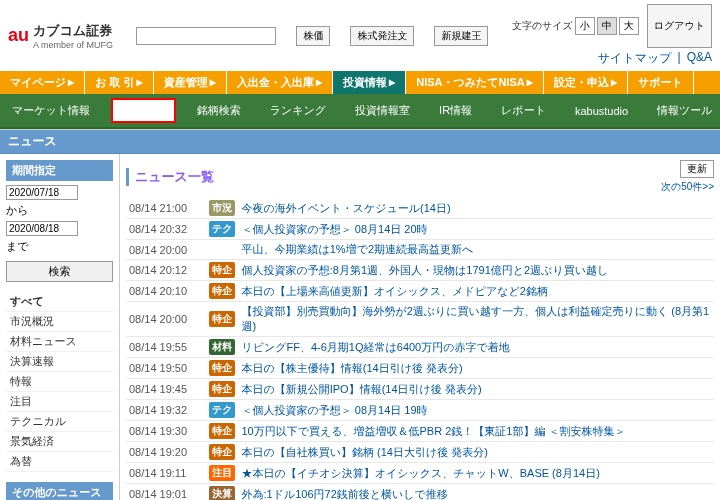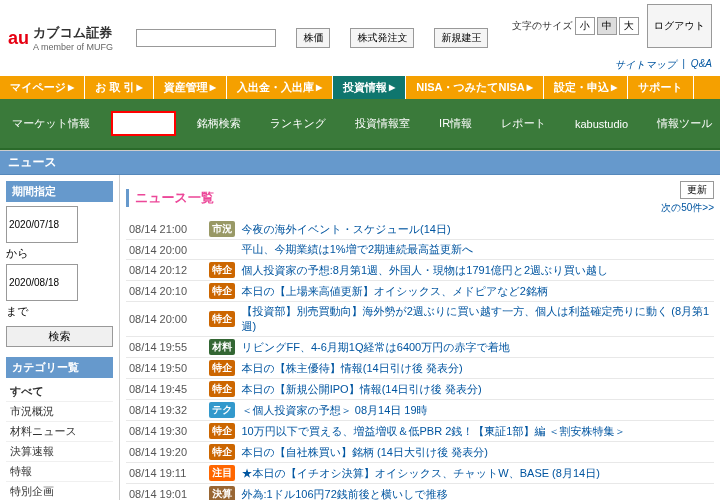--- a/index.html
+++ b/index.html
@@ -8,60 +8,60 @@
     
     .header { background: #fff; border-bottom: 1px solid #ccc; }
     .header-top { display: flex; align-items: center; padding: 4px 8px; justify-content: space-between; }
     .logo-area { display: flex; align-items: center; gap: 4px; }
     .logo-au { color: #e60012; font-size: 18px; font-weight: bold; }
     .logo-kabucom { font-size: 13px; font-weight: bold; color: #333; }
     .logo-mufg { font-size: 9px; color: #666; }
     .header-search { display: flex; align-items: center; gap: 20px; }
     .search-input { border: 1px solid #999; padding: 2px 4px; width: 140px; font-size: 11px; }
     .btn-small { background: #f5f5f5; border: 1px solid #999; padding: 2px 6px; font-size: 10px; cursor: pointer; white-space: nowrap; }
-    .header-right { display: flex; flex-direction: column; align-items: flex-end; gap: 10px; }
+    .header-right { display: flex; flex-direction: column; align-items: flex-end; gap: 2px; }
     .font-size-row { display: flex; align-items: center; gap: 2px; font-size: 10px; color: #333; }
     .font-btn { border: 1px solid #999; background: #fff; padding: 1px 4px; cursor: pointer; font-size: 10px; }
     .font-btn.mid { background: #ddd; }
-    .site-links { display: flex; gap: 6px; font-size: 10px; color: #0055a0; font-style: italic; }
+    .site-links { display: flex; gap: 6px; font-size: 12px; color: #0055a0; }
     .site-links a { color: #0055a0; text-decoration: none; cursor: pointer; }
     .logout-btn { background: #f5f5f5; border: 1px solid #999; padding: 14px 6px; font-size: 10px; cursor: pointer; }
 
     
     .main-nav { background: #f5a000; display: flex; align-items: stretch; }
     .nav-item { padding: 4px 10px; color: #fff; font-size: 11px; font-weight: bold; cursor: pointer; display: flex; align-items: center; gap: 2px; border-right: 1px solid #fff; white-space: nowrap; }
     .nav-item.active { background: #0f766e; }
     .nav-arrow { font-size: 8px; }
 
     
-    .sub-nav { background: #3a7a3a; display: flex; align-items: center; padding: 12px 4px; gap: 13px; border-bottom: 2px solid #2a6a2a; }
+    .sub-nav { background: #3a7a3a; display: flex; align-items: center; padding: 4px 4px; gap: 13px; border-bottom: 2px solid #2a6a2a; }
     .sub-nav-item { padding: 3px 8px; color: #fff; font-size: 11px; cursor: pointer; white-space: nowrap; }
     .sub-nav-item.active { background: #fff; color: #333; border: 1px solid #999; }
     .sub-nav-item.highlighted { border: 2px solid #ff0000; color: #fff; }
 
     
     .page-title-bar { background: #6699cc; padding: 3px 8px; color: #fff; font-size: 12px; font-weight: bold; border-bottom: 1px solid #5588bb; }
 
     
     .content { display: flex; gap: 0; background: #fff; }
 
     
     .sidebar { width: 120px; min-width: 120px; background: #fff; border-right: 1px solid #ccc; padding: 6px; }
     .sidebar-section { margin-bottom: 10px; }
     .sidebar-title { background: #6699cc; color: #fff; padding: 3px 6px; font-size: 11px; font-weight: bold; margin-bottom: 4px; }
     .date-row { display: flex; align-items: center; gap: 2px; margin-bottom: 3px; font-size: 11px; }
-    .date-select { border: 1px solid #999; padding: 12px 2px; font-size: 10px; width: 72px; }
+    .date-select { border: 1px solid #999; padding: 1px 2px; font-size: 10px; width: 72px; }
     .search-btn { background: #f0f0f0; border: 1px solid #999; padding: 2px 8px; font-size: 11px; cursor: pointer; width: 100%; margin-top: 4px; }
     .cat-item { padding: 2px 4px; font-size: 11px; cursor: pointer; color: #333; display: block; border-bottom: 1px solid #f0f0f0; }
     .cat-item.selected { font-weight: bold; }
 
     
     .main-area { flex: 1; padding: 6px; overflow: hidden; }
     .news-header { display: flex; justify-content: space-between; align-items: center; margin-bottom: 4px; }
-    .news-title { font-size: 13px; font-weight: bold; color: #ec4899; border-left: 3px solid #6699cc; padding-left: 6px; }
+    .news-title { font-size: 13px; font-weight: bold; color: #8b5cf6; border-left: 3px solid #6699cc; padding-left: 6px; }
     .news-update { display: flex; flex-direction: column; align-items: flex-end; }
     .update-btn { background: #fff; border: 1px solid #999; padding: 1px 6px; font-size: 10px; cursor: pointer; margin-bottom: 2px; margin-left: 15px; }
     .next-link { color: #0055a0; font-size: 10px; cursor: pointer; text-decoration: none; }
 
     
     .news-table { width: 100%; border-collapse: collapse; font-size: 11px; }
     .news-table tr { border-bottom: 1px solid #e8e8e8; }
     .news-table td { padding: 2px 3px; vertical-align: middle; }
     .td-date { white-space: nowrap; color: #555; width: 80px; }
     .td-badge { width: 28px; text-align: center; }
@@ -154,28 +154,26 @@
       </div>
       <div class="date-row">
         <input type="text" class="date-select" value="2020/08/18" style="">
       </div>
       <div class="date-row">
         <span>まで</span>
       </div>
       <button class="search-btn">検索</button>
     </div>
     <div class="sidebar-section">
-      <div class="sidebar-title">カテゴリー覧</div>
       <div id="category-list">
           <a class="cat-item selected">すべて</a>
           <a class="cat-item">市況概況</a>
           <a class="cat-item">材料ニュース</a>
           <a class="cat-item">決算速報</a>
           <a class="cat-item">特報</a>
-          <a class="cat-item">特別企画</a>
           <a class="cat-item">注目</a>
           <a class="cat-item">テクニカル</a>
           <a class="cat-item">景気経済</a>
           <a class="cat-item">為替</a>
         </div>
     </div>
     <div class="sidebar-section">
       <div class="sidebar-title">その他のニュース</div>
 
     </div>
@@ -190,20 +188,25 @@
       </div>
     </div>
     <table class="news-table">
       <tbody id="news-tbody">
           <tr>
             <td class="td-date">08/14 21:00</td>
             <td class="td-badge"><span class="badge badge-shikyo">市況</span></td>
             <td><a class="news-link">今夜の海外イベント・スケジュール(14日)</a></td>
           </tr>
           <tr>
+            <td class="td-date">08/14 20:32</td>
+            <td class="td-badge"><span class="badge badge-tec">テク</span></td>
+            <td><a class="news-link">＜個人投資家の予想＞ 08月14日 20時</a></td>
+          </tr>
+          <tr>
             <td class="td-date">08/14 20:00</td>
             <td class="td-badge"></td>
             <td><a class="news-link">平山、今期業績は1%増で2期連続最高益更新へ</a></td>
           </tr>
           <tr>
             <td class="td-date">08/14 20:12</td>
             <td class="td-badge"><span class="badge badge-tokutei">特企</span></td>
             <td><a class="news-link">個人投資家の予想:8月第1週、外国人・現物は1791億円と2週ぶり買い越し</a></td>
           </tr>
           <tr>

